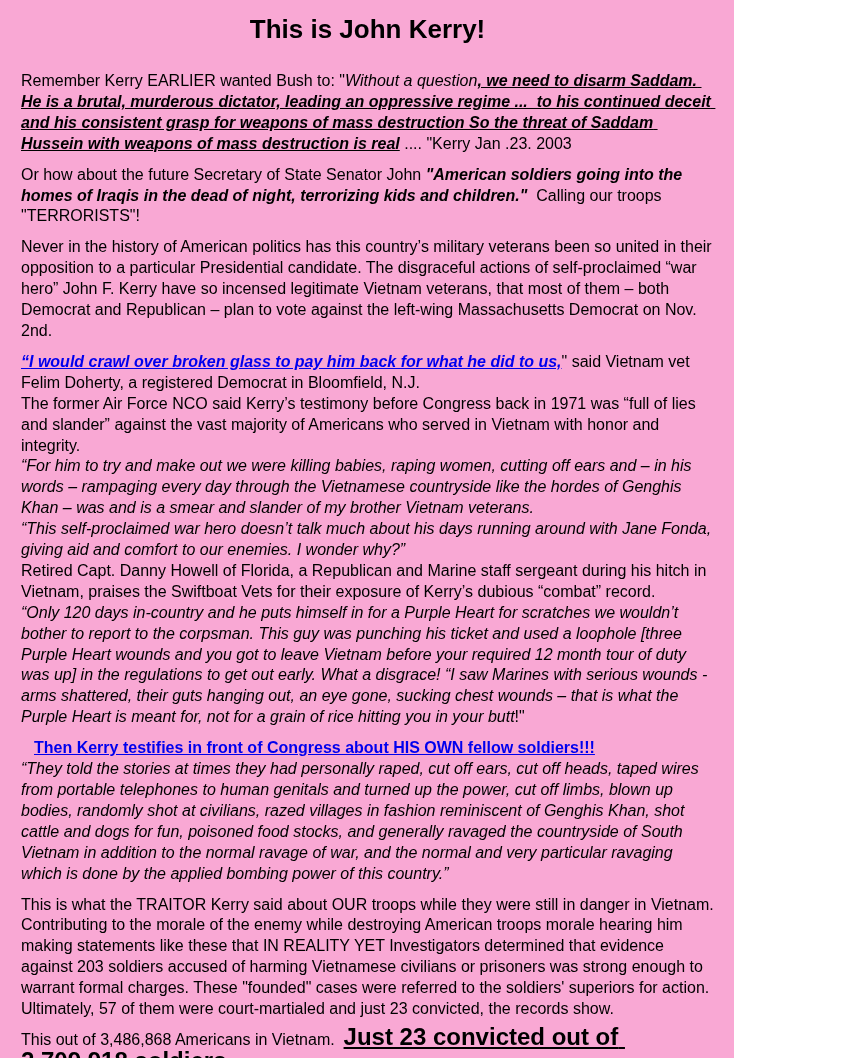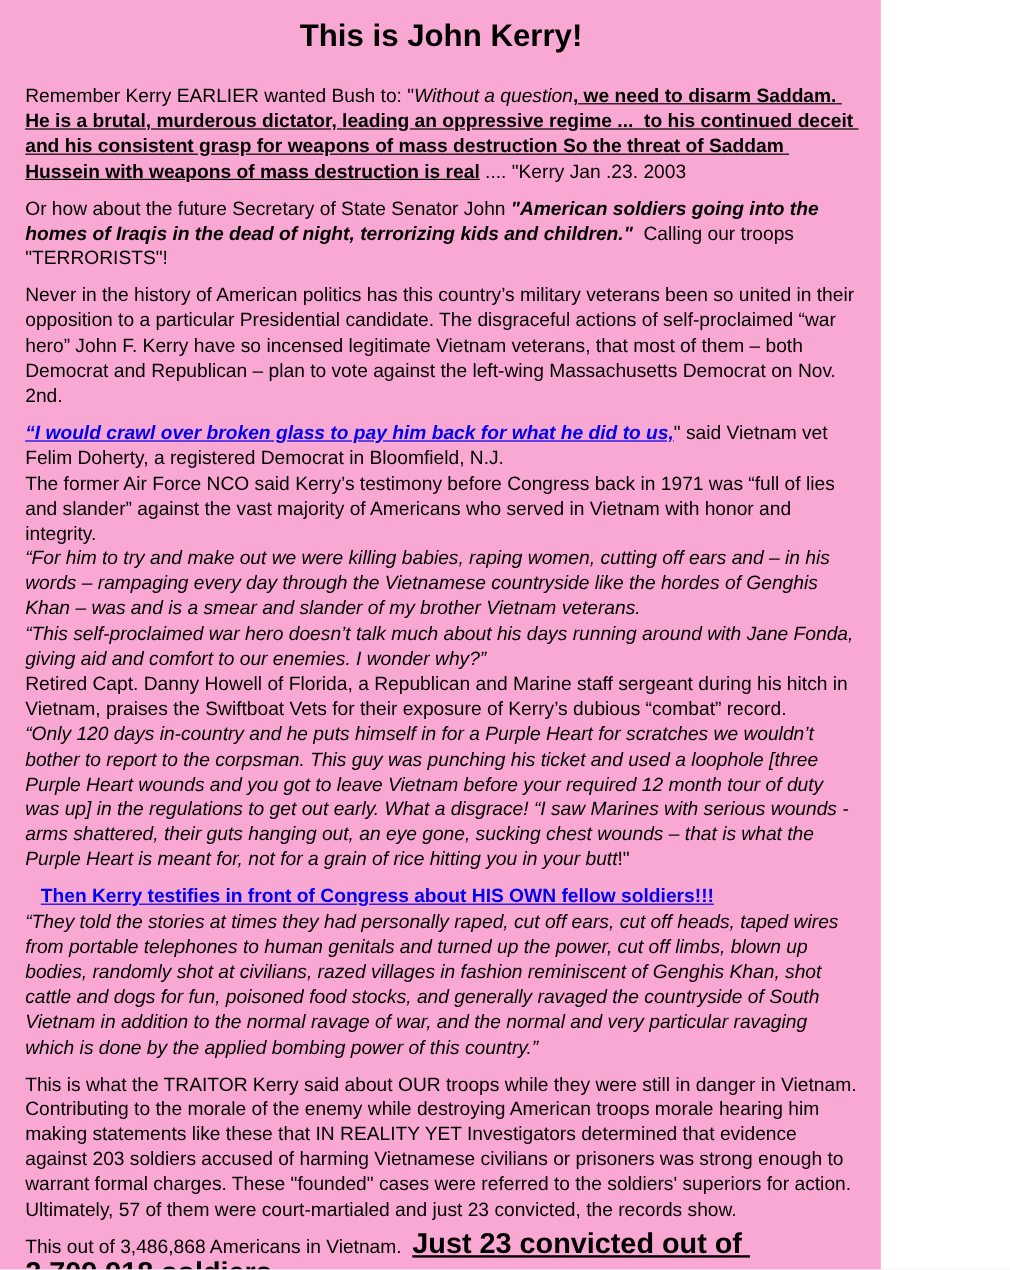--- a/index.html
+++ b/index.html
@@ -33,21 +33,21 @@
   }
   .gap-before {
     margin-top: 10px;
   }
   .tight {
     margin-top: -3px;
   }
   
   .r-i   { font-style: italic; }
   .r-bi  { font-weight: bold; font-style: italic; }
-  .r-biu { font-weight: bold; text-decoration: underline; }
+  .r-biu { font-weight: bold; font-style: italic; text-decoration: underline; }
   .r-b   { font-weight: bold; font-size: 24px; text-decoration: underline; }
   .r-lbiu{ color: var(--link-blue, #0000EE); font-weight: bold; font-style: italic; text-decoration: underline; cursor: pointer; }
   .r-lbu { color: var(--link-blue, #0000EE); font-weight: bold; text-decoration: underline; cursor: pointer; margin-left: 13px; }
   .r-lu  { color: var(--link-blue, #0000EE); text-decoration: underline; cursor: pointer; }
 </style>
 </head>
 <body>
 
 <div class="page">
   <h1 class="title">This is John Kerry!</h1>

